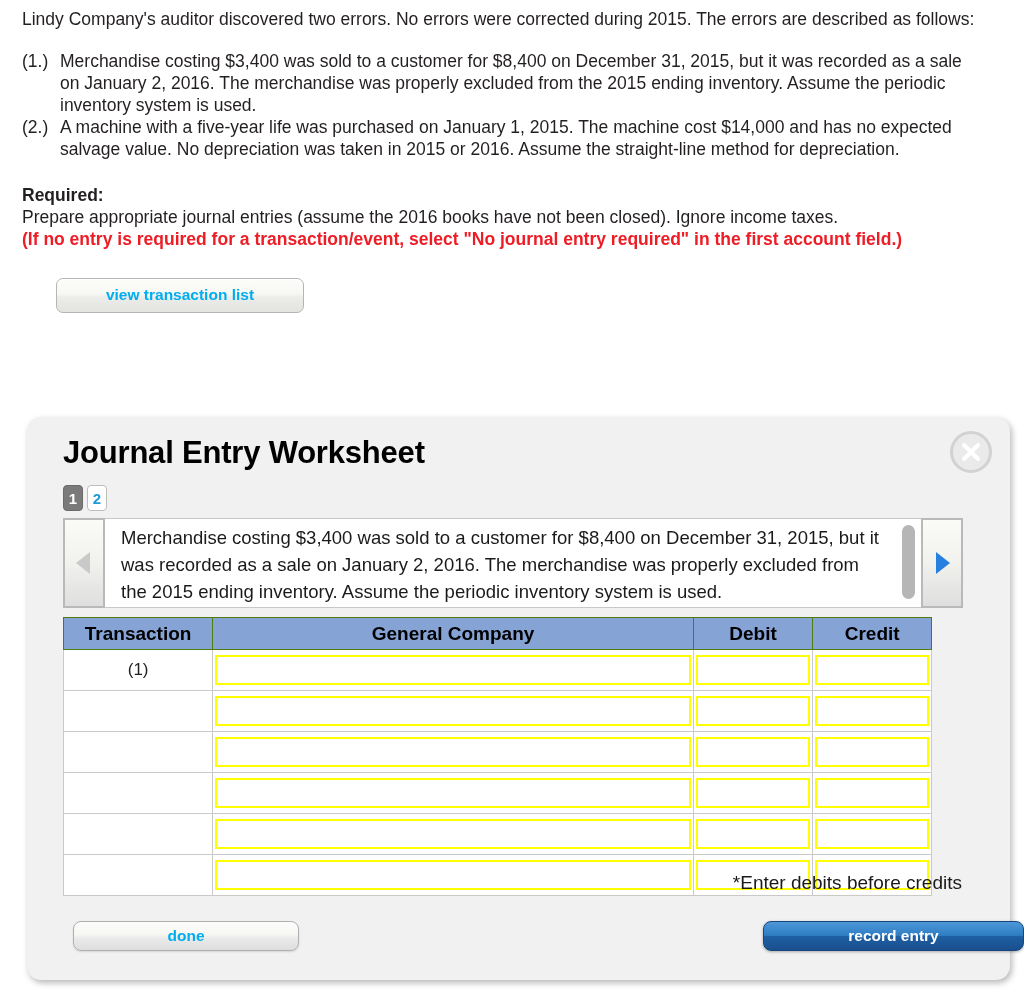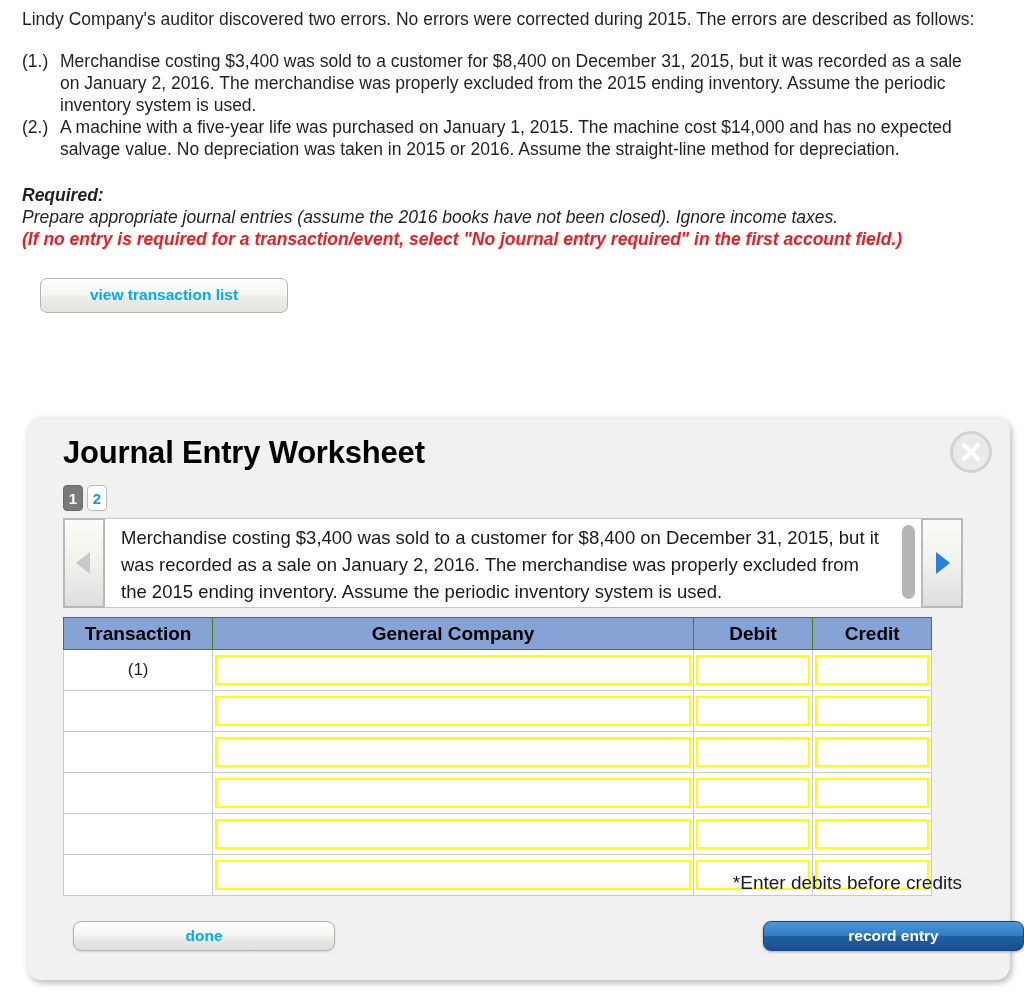--- a/index.html
+++ b/index.html
@@ -32,42 +32,42 @@
     align-items: flex-start;
     font-size: 17.5px;
     line-height: 22px;
   }
   .numbered .num {
     flex: 0 0 auto;
     width: 38px;
   }
   .numbered .body { flex: 1 1 auto; }
 
-  .required-block { margin-top: 24px; font-style: italic; }
+  .required-block { margin-top: 24px; }
   .required-label {
     font-weight: bold;
     font-size: 17.5px;
     line-height: 22px;
   }
   .required-text {
     font-size: 17.5px;
     line-height: 22px;
   }
   .required-note {
     color: #ee1c25;
     font-weight: bold;
     font-size: 17.5px;
     line-height: 22px;
     max-width: 955px;
   }
 
   
   .view-buttons {
     display: flex;
-    margin: 28px 0 0 40px;
+    margin: 28px 0 0 56px;
   }
   .pill-btn {
     background: linear-gradient(to bottom, #fdfdfb 0%, #f7f7f3 45%, #ececea 55%, #e3e3e0 100%);
     border: 1px solid #b5b5b5;
     border-radius: 7px;
     color: #00aeef;
     font-weight: bold;
     font-size: 15.5px;
     text-align: center;
     padding: 7px 0 8px 0;
@@ -273,21 +273,21 @@
     border: 1px solid #b0b0b0;
     color: #00aeef;
     box-shadow: 0 1px 2px rgba(0,0,0,0.12);
   }
   .foot-blue {
     background: linear-gradient(to bottom, #4d97d8 0%, #2f7dc4 48%, #1e5fa3 52%, #1a4f8e 100%);
     border: 1px solid #17477f;
     color: #ffffff;
     box-shadow: 0 1px 3px rgba(0,0,0,0.3);
   }
-  #btn-done { left: 46px; top: 4px; width: 262px; }
+  #btn-done { left: 46px; top: 4px; width: 226px; }
   #btn-clear-entry { left: 495px; top: 4px; width: 225px; }
   #btn-record-entry { left: 736px; top: 4px; width: 261px; }
 </style>
 </head>
 <body>
 
 <div class="problem">
   <p class="intro">Lindy Company's auditor discovered two errors. No errors were corrected during 2015. The errors are described as follows:</p>
 
   <div class="numbered">

